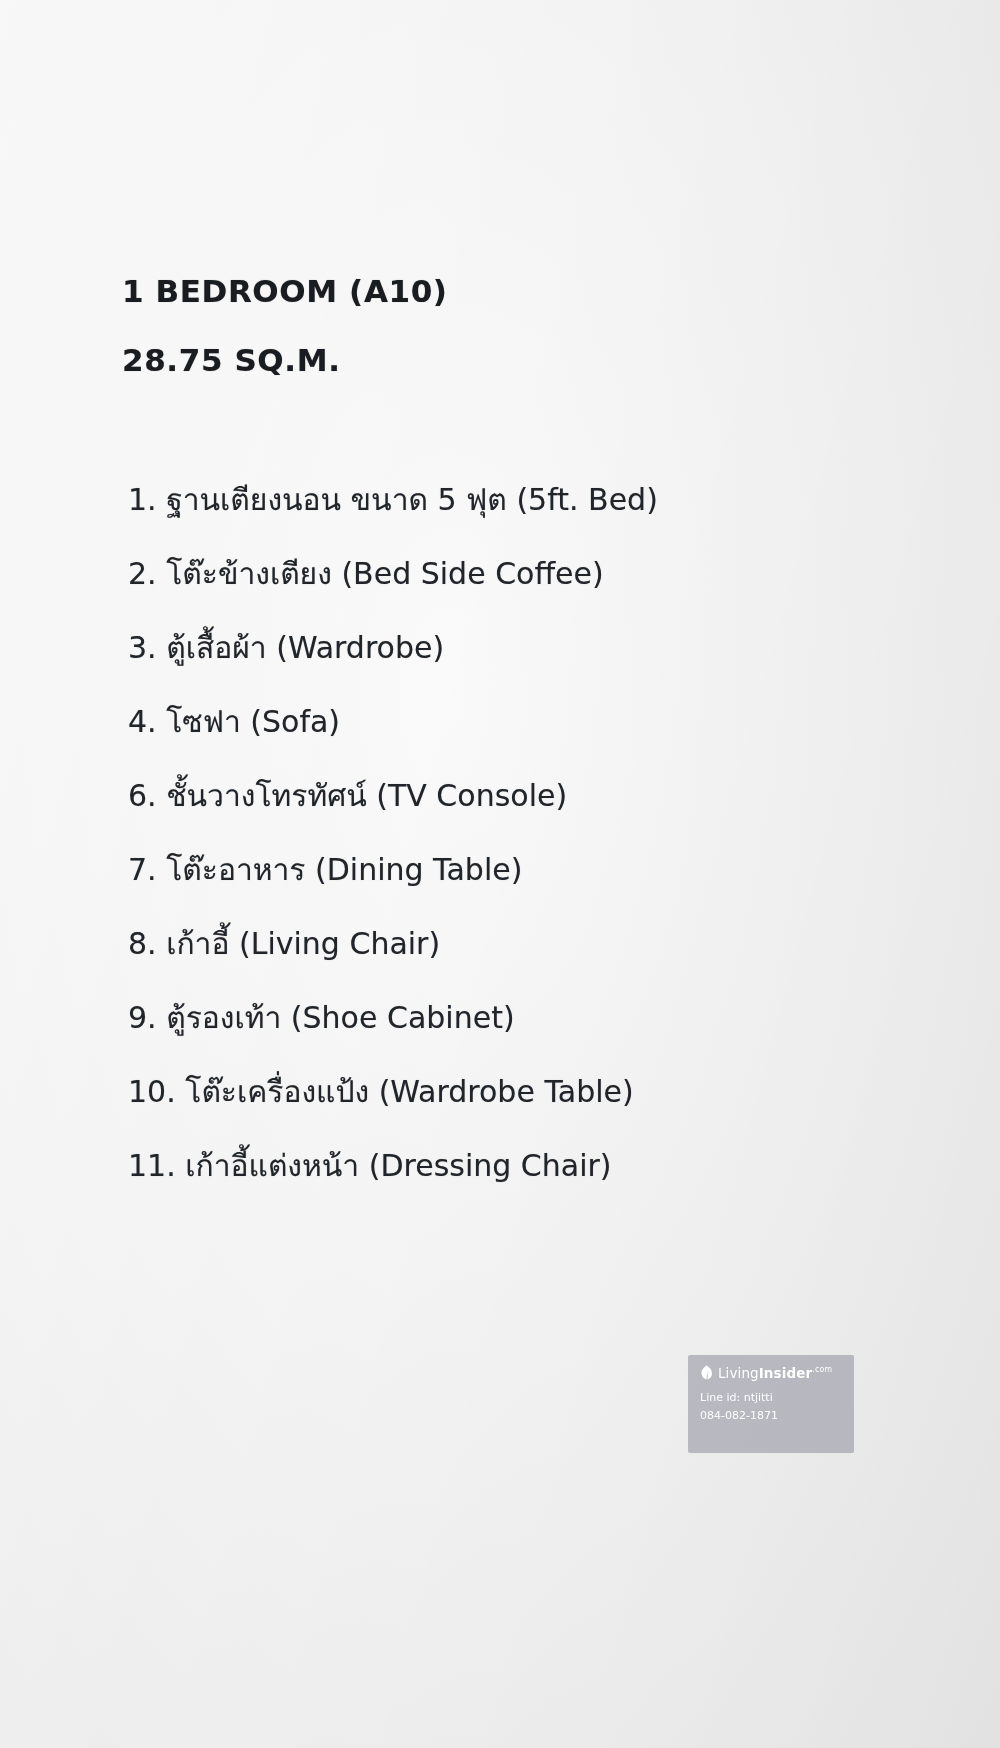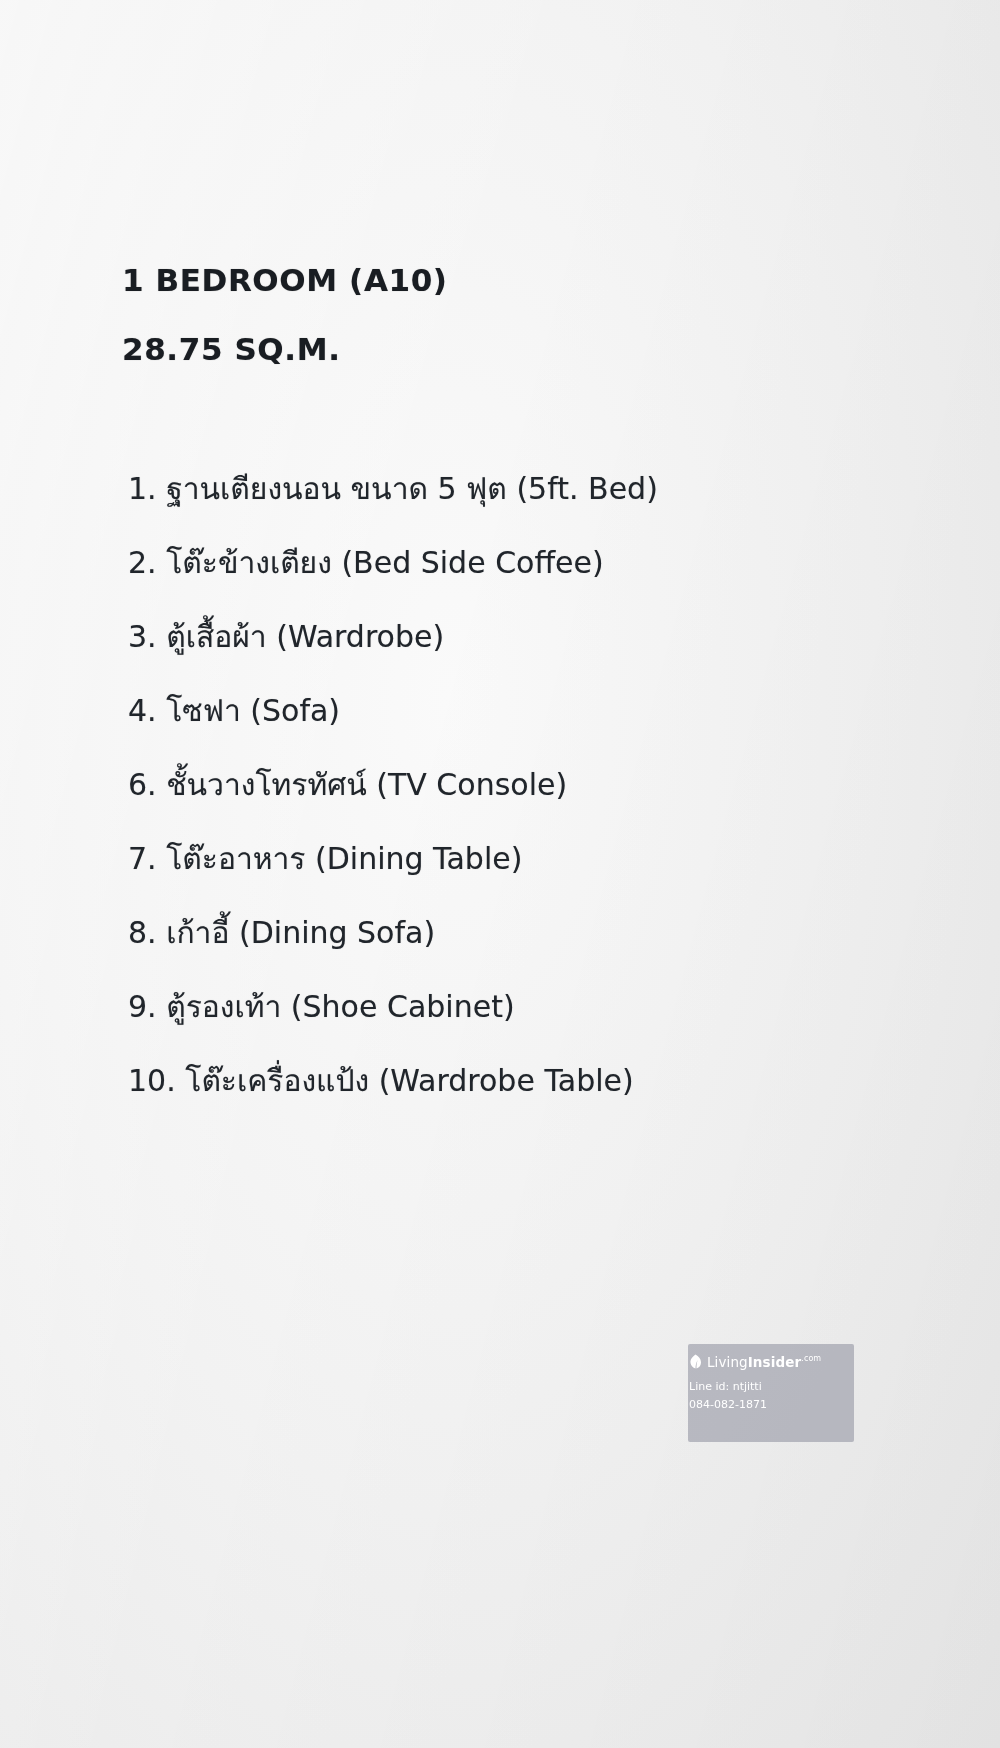--- a/index.html
+++ b/index.html
@@ -26,21 +26,21 @@
     content: "";
     position: absolute;
     inset: 0;
     background: linear-gradient(105deg, rgba(255,255,255,0.55) 0%, rgba(255,255,255,0) 40%, rgba(0,0,0,0.035) 100%);
     pointer-events: none;
   }
 
   .content {
     position: absolute;
     left: 0;
-    top: 4px;
+    top: 15px;
     width: 1000px;
     height: 1588px;
   }
 
   .heading-block {
     position: absolute;
     left: 122px;
     top: 258px;
     color: #1b1f24;
   }
@@ -86,21 +86,21 @@
   
   .watermark {
     position: absolute;
     left: 688px;
     top: 1340px;
     width: 166px;
     height: 98px;
     background: rgba(150,152,164,0.62);
     border-radius: 2px;
     color: #ffffff;
-    padding: 10px 1px;
+    padding: 10px 12px;
     box-sizing: border-box;
     font-family: "DejaVu Sans", sans-serif;
   }
   .wm-brand {
     display: flex;
     align-items: center;
     gap: 5px;
     font-size: 14px;
     line-height: 1;
     margin-bottom: 9px;
@@ -140,23 +140,24 @@
     <div class="title-line second">28.75 SQ.M.</div>
   </div>
 
   <div class="list" id="furniture-list">
       <div class="list-item"><span class="num">1.</span> <span class="thai">ฐานเตียงนอน ขนาด 5 ฟุต</span> <span class="eng">(5ft. Bed)</span></div>
       <div class="list-item"><span class="num">2.</span> <span class="thai">โต๊ะข้างเตียง</span> <span class="eng">(Bed Side Coffee)</span></div>
       <div class="list-item"><span class="num">3.</span> <span class="thai">ตู้เสื้อผ้า</span> <span class="eng">(Wardrobe)</span></div>
       <div class="list-item"><span class="num">4.</span> <span class="thai">โซฟา</span> <span class="eng">(Sofa)</span></div>
       <div class="list-item"><span class="num">6.</span> <span class="thai">ชั้นวางโทรทัศน์</span> <span class="eng">(TV Console)</span></div>
       <div class="list-item"><span class="num">7.</span> <span class="thai">โต๊ะอาหาร</span> <span class="eng">(Dining Table)</span></div>
-      <div class="list-item"><span class="num">8.</span> <span class="thai">เก้าอี้</span> <span class="eng">(Dining Sofa)</span></div>
+      <div class="list-item"><span class="num">8.</span> <span class="thai">เก้าอี้</span> <span class="eng">(Living Chair)</span></div>
       <div class="list-item"><span class="num">9.</span> <span class="thai">ตู้รองเท้า</span> <span class="eng">(Shoe Cabinet)</span></div>
       <div class="list-item"><span class="num">10.</span> <span class="thai">โต๊ะเครื่องแป้ง</span> <span class="eng">(Wardrobe Table)</span></div>
+      <div class="list-item"><span class="num">11.</span> <span class="thai">เก้าอี้แต่งหน้า</span> <span class="eng">(Dressing Chair)</span></div>
     </div>
 
   <div class="watermark">
     <div class="wm-brand">
       <svg class="wm-logo" viewBox="0 0 13 15">
         <path d="M6.5 0.5C3 3 1 5.5 1.6 9.2c0.4 2.6 2.3 4.6 4.9 5.3 0.1-3.4 0.6-6.2 2.2-8.6-1 2.8-1.3 5.6-1.2 8.6 2.9-0.8 4.6-3.3 4.5-6.2C11.9 4.8 9.6 2.3 6.5 0.5z" fill="#ffffff"></path>
       </svg>
       <span class="wm-brand-text"><span>Living</span><span class="b">Insider</span><span class="tld">.com</span></span>
     </div>
     <div class="wm-line">Line id: ntjitti</div>

